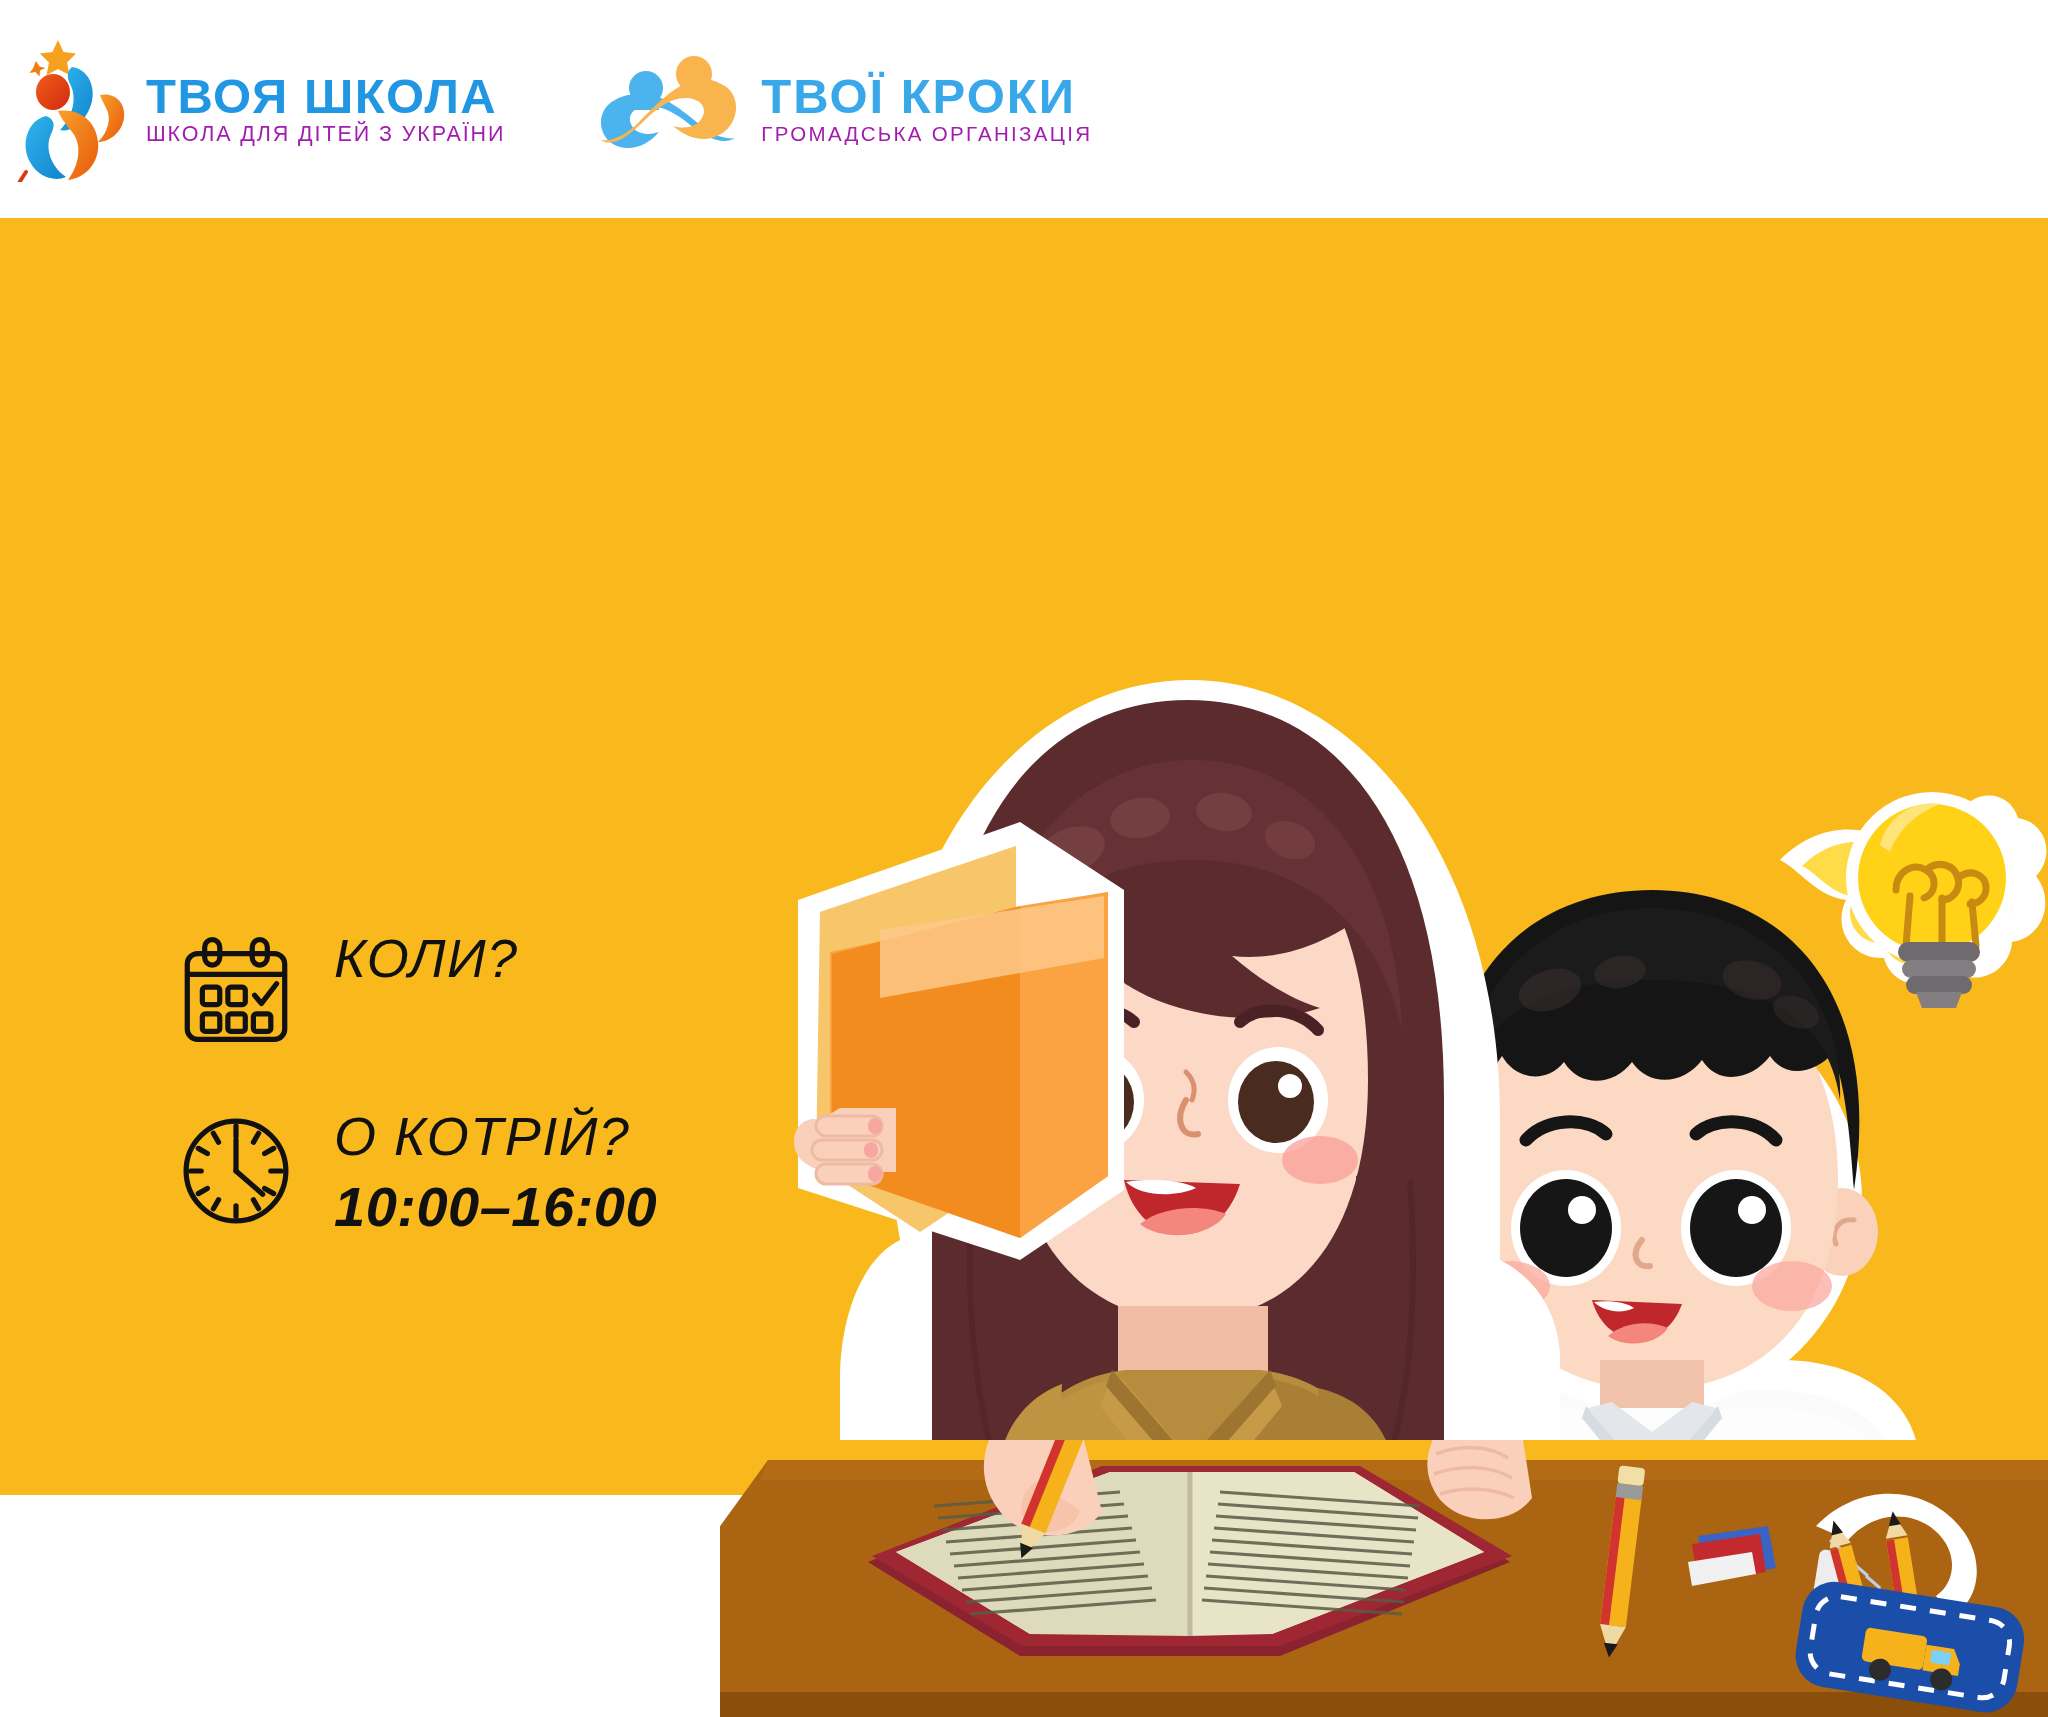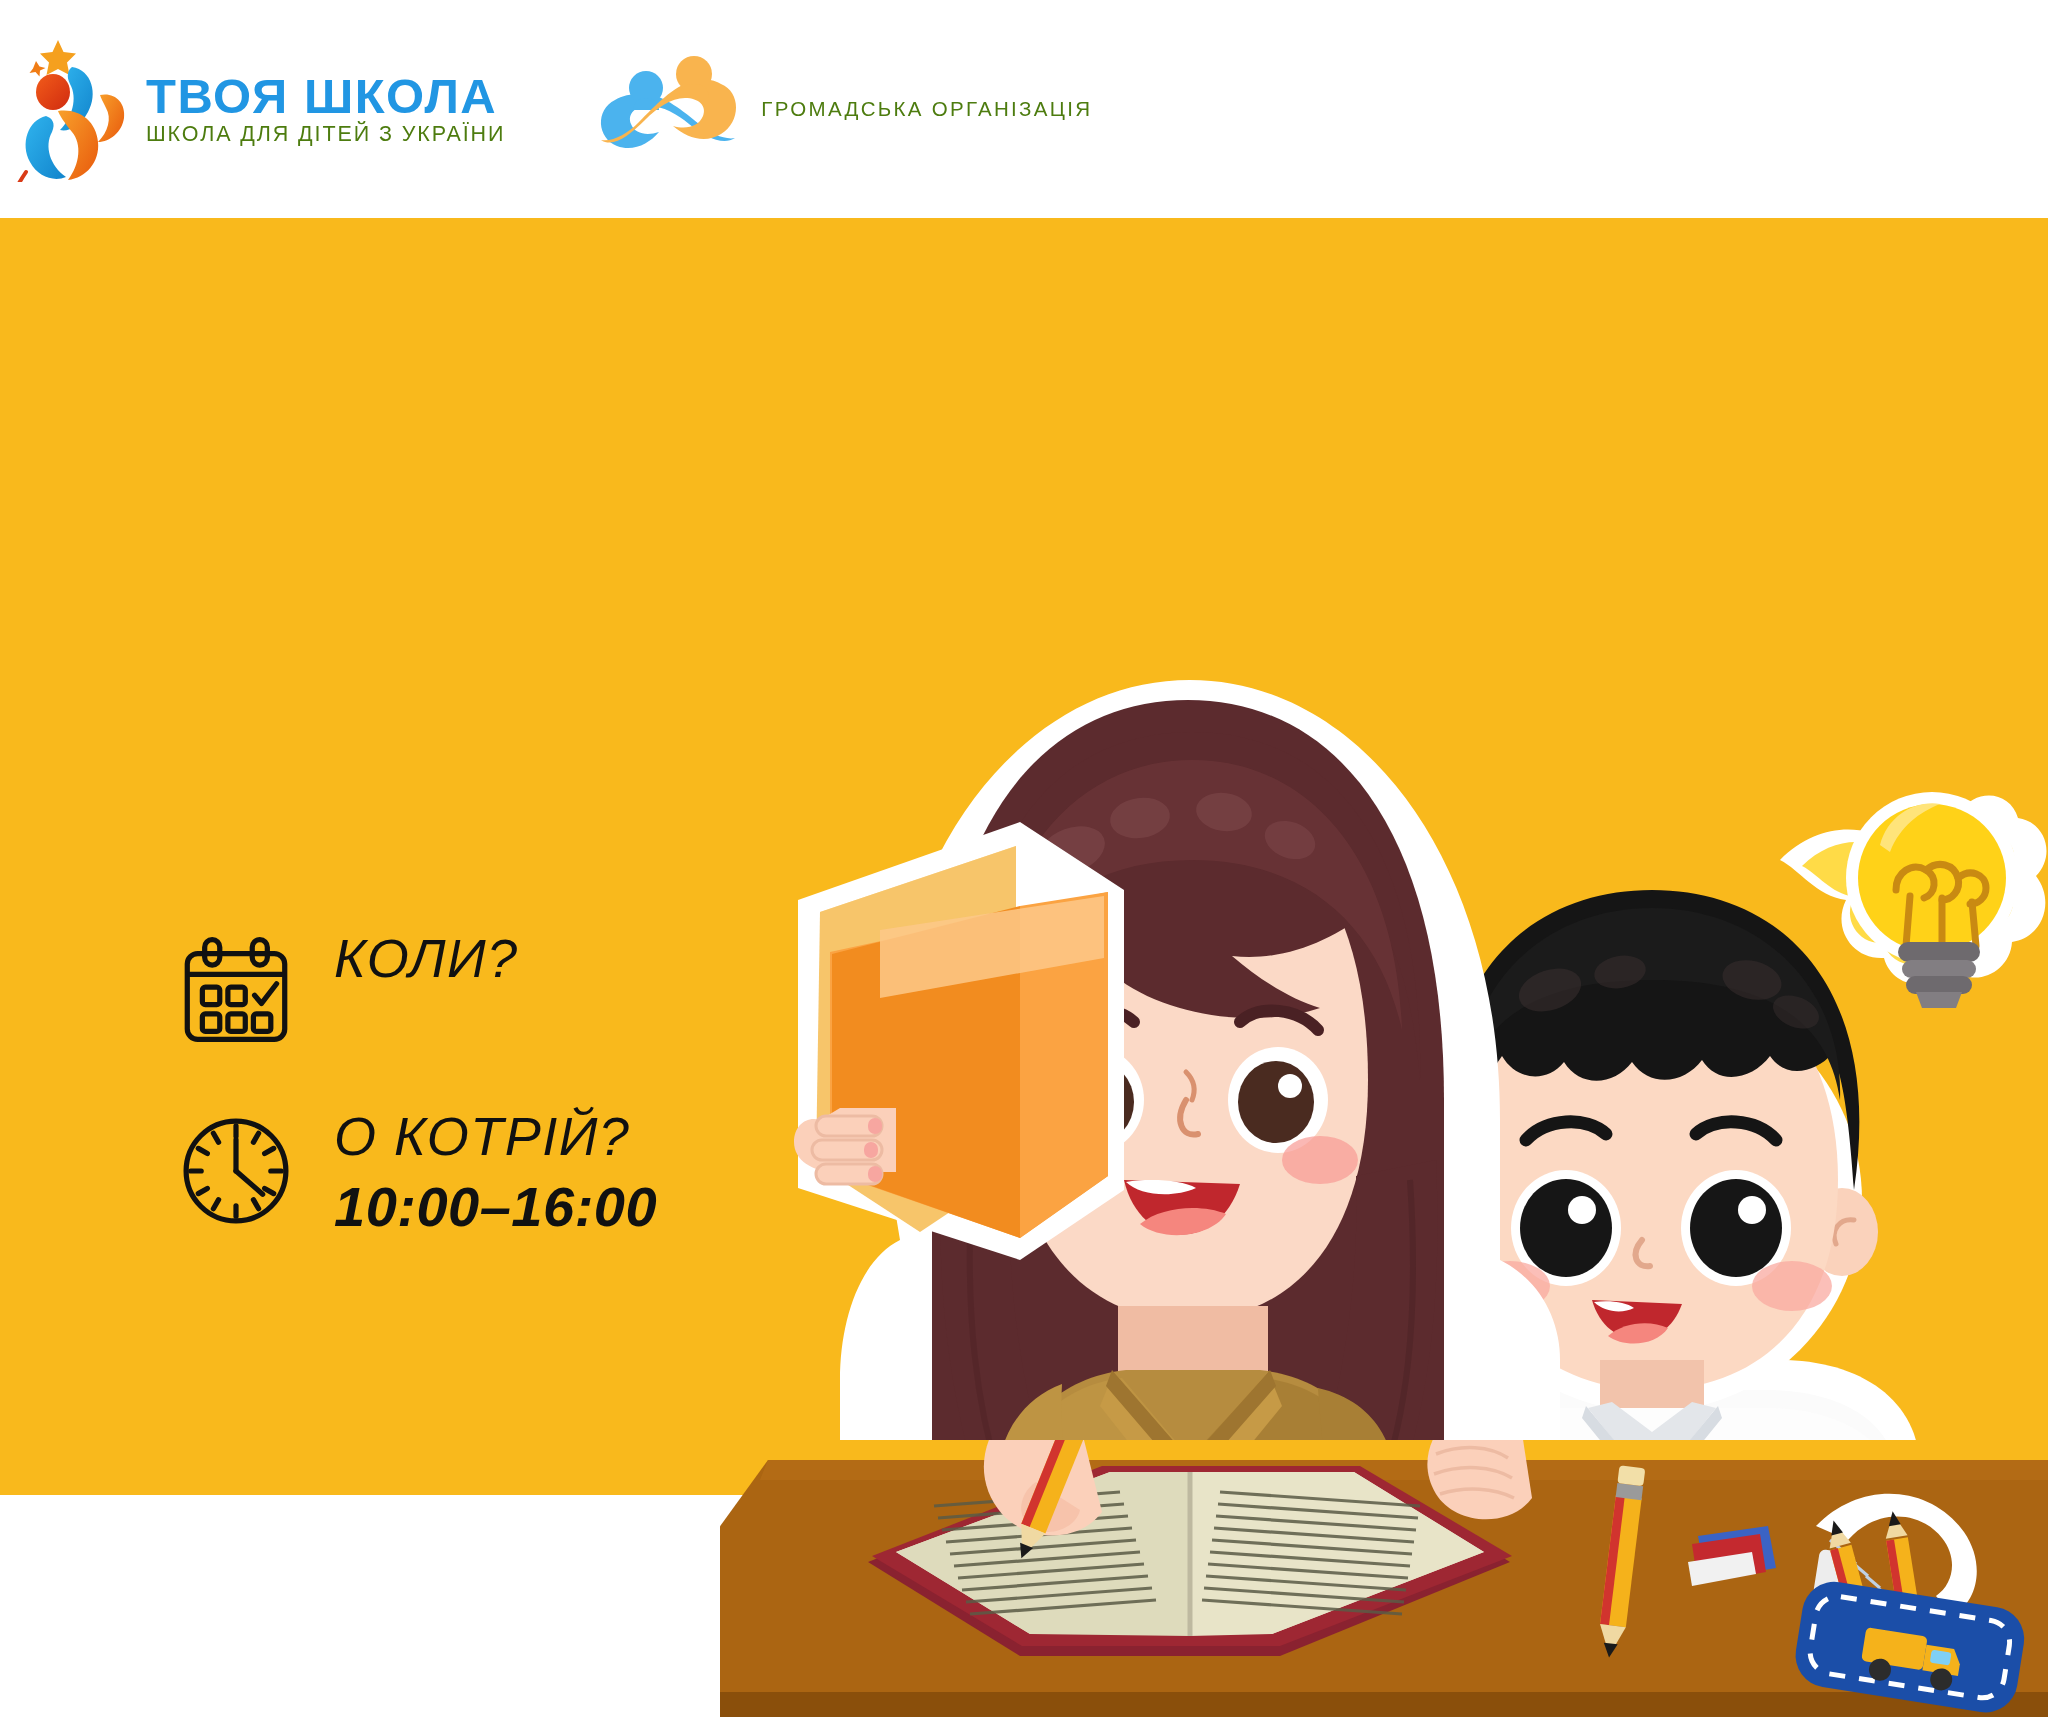--- a/index.html
+++ b/index.html
@@ -19,21 +19,21 @@
   }
   .logo-block { display:flex; align-items:center; gap:18px; }
   .logo-mark { flex:0 0 auto; }
   .logo-text { display:flex; flex-direction:column; justify-content:center; }
   .logo-title {
     font-size:49px; font-weight:700; letter-spacing:1.5px;
     color:#2196E3; line-height:1.04; white-space:nowrap;
   }
   .logo-sub {
     font-size:21.5px; font-weight:400; letter-spacing:1.9px;
-    color:#4d7c0f; line-height:1.2; white-space:nowrap;
+    color:#a21caf; line-height:1.2; white-space:nowrap;
   }
   .logo-title.kroky { color:#38A8EA; letter-spacing:2px; }
   .logo-sub.kroky { letter-spacing:2.3px; font-size:20.5px; }
 
   
   .band {
     position:absolute; left:0; top:218px; width:2048px; height:1277px;
     background:#F9B91C; overflow:hidden;
   }
 
@@ -117,20 +117,21 @@
         <svg width="150" height="110" viewBox="0 0 150 110">
           <path d="M22 48 C2 58 4 86 24 94 C40 100 56 92 66 80 C54 84 42 82 38 72 C34 62 42 54 56 54 C70 54 84 62 96 72 C112 85 130 94 142 86 C132 88 118 82 106 72 C90 59 72 44 54 42 C42 41 30 43 22 48 Z" fill="#4BB3EE"></path>
           <circle cx="53" cy="36" r="17" fill="#4BB3EE"></circle>
           <path d="M40 58 C40 50 46 46 53 46 C60 46 66 50 66 58 Z" fill="#4BB3EE"></path>
           <path d="M128 32 C148 40 148 70 128 82 C112 92 94 86 80 74 C94 78 106 74 110 64 C114 54 106 46 92 46 C78 46 64 56 52 68 C36 84 20 96 8 88 C20 90 34 82 46 70 C62 54 80 34 100 29 C112 26 122 28 128 32 Z" fill="#F9B44E"></path>
           <circle cx="101" cy="22" r="18" fill="#F9B44E"></circle>
           <path d="M86 46 C86 36 93 32 101 32 C109 32 116 36 116 46 Z" fill="#F9B44E"></path>
         </svg>
       </span>
       <span class="logo-text">
+        <span class="logo-title kroky">ТВОЇ КРОКИ</span>
         <span class="logo-sub kroky">ГРОМАДСЬКА ОРГАНІЗАЦІЯ</span>
       </span>
     </div>
   </div>
 
   <div class="band">
 
 
     <div class="info">
 

